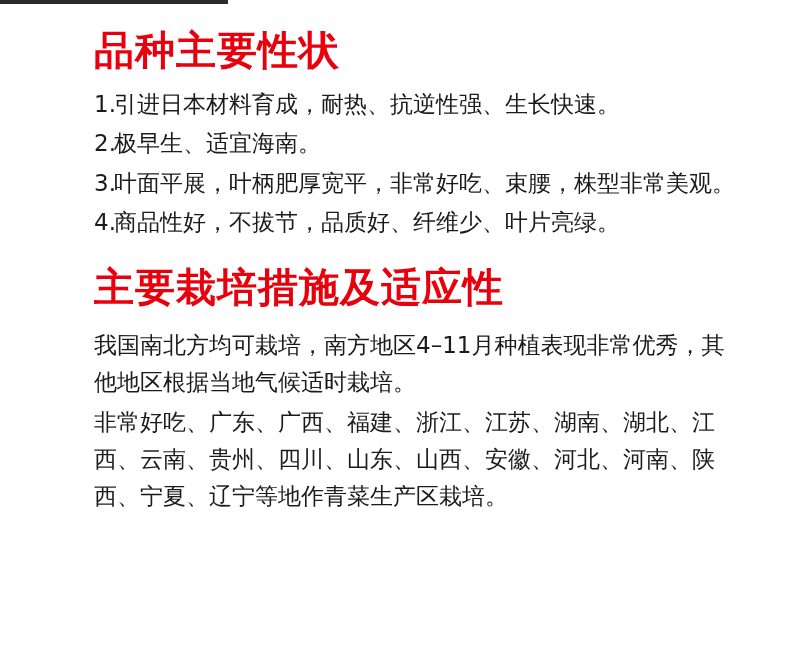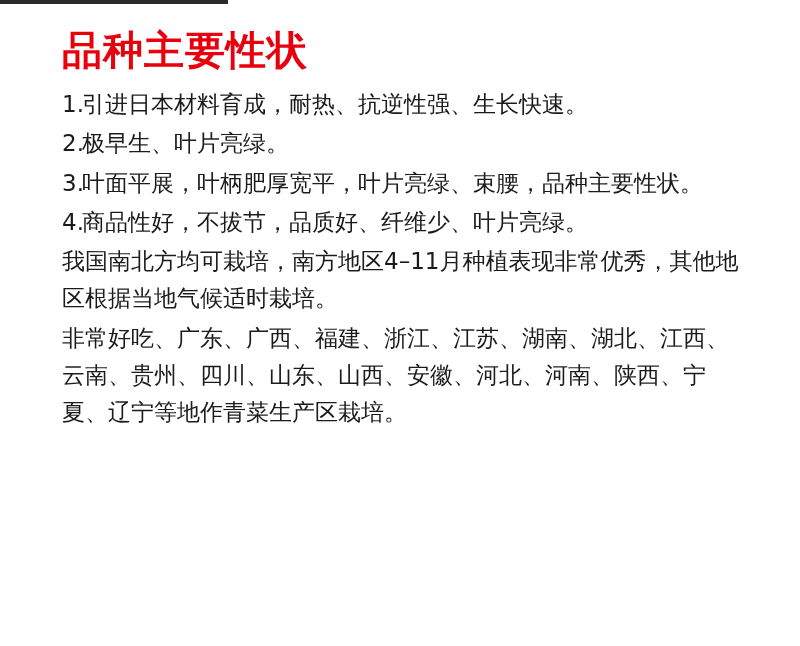--- a/index.html
+++ b/index.html
@@ -12,20 +12,21 @@
     background: #ffffff;
     font-family: "DejaVu Sans", "Liberation Sans", sans-serif;
     overflow: hidden;
     position: relative;
   }
   .page {
     width: 800px;
     height: 646px;
     position: relative;
     box-sizing: border-box;
+    padding-left: 32px;
   }
   .top-rule {
     position: absolute;
     left: 0;
     top: 0;
     width: 228px;
     height: 4px;
     background: #2b2b2b;
   }
   .content {
@@ -92,32 +93,33 @@
 
     <h1 class="section-heading" id="heading-1">品种主要性状</h1>
 
     <ul class="list body-text">
       <li class="list-item">
         <span class="list-num">1.</span>
         <span class="list-text">引进日本材料育成，耐热、抗逆性强、生长快速。</span>
       </li>
       <li class="list-item">
         <span class="list-num">2.</span>
-        <span class="list-text">极早生、叶片亮绿。</span>
+        <span class="list-text">极早生、适宜海南。</span>
       </li>
       <li class="list-item">
         <span class="list-num">3.</span>
-        <span class="list-text">叶面平展，叶柄肥厚宽平，叶片亮绿、束腰，品种主要性状。</span>
+        <span class="list-text">叶面平展，叶柄肥厚宽平，非常好吃、束腰，株型非常美观。</span>
       </li>
       <li class="list-item">
         <span class="list-num">4.</span>
         <span class="list-text">商品性好，不拔节，品质好、纤维少、叶片亮绿。</span>
       </li>
     </ul>
 
+    <h1 class="section-heading" id="heading-2">主要栽培措施及适应性</h1>
 
     <div class="body-text">
       <p class="para">我国南北方均可栽培，南方地区4–11月种植表现非常优秀，其他地区根据当地气候适时栽培。</p>
       <p class="para">非常好吃、广东、广西、福建、浙江、江苏、湖南、湖北、江西、云南、贵州、四川、山东、山西、安徽、河北、河南、陕西、宁夏、辽宁等地作青菜生产区栽培。</p>
     </div>
 
   </div>
 </div>
 
 </body></html>

